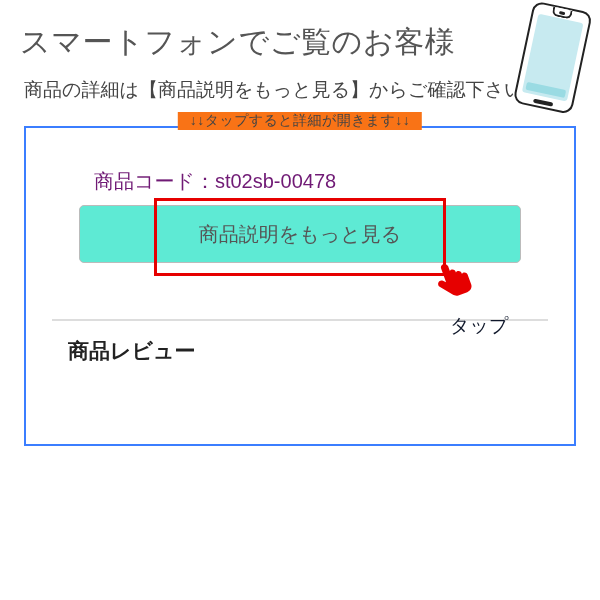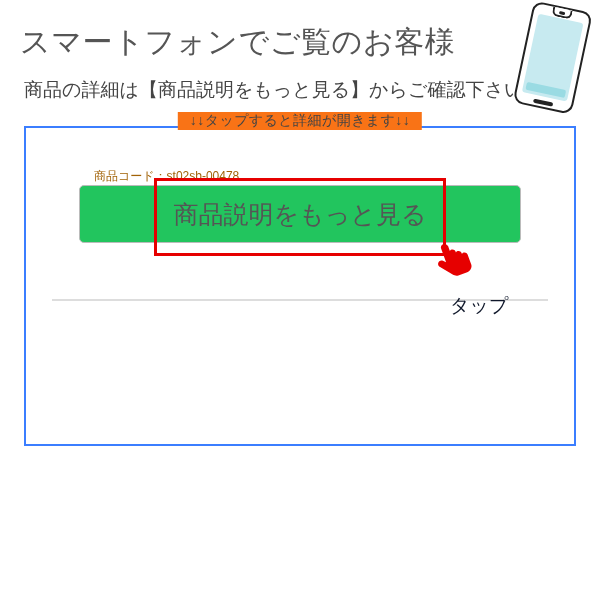--- a/index.html
+++ b/index.html
@@ -93,34 +93,35 @@
     position:absolute;
     top:-16px;left:50%;transform:translateX(-50%);
     background:#f97316;
     padding:0 12px;
     font-size:14px;
     color:#444;
     white-space:nowrap;
     letter-spacing:0.03em;
   }
   .code-line{
-    font-size:12px;
-    color:#a16207;
+    font-size:20px;
+    color:#701a75;
     margin-left:42px;
+    margin-bottom:10px;
   }
   .more-btn-outer{
     margin:0 auto;
     width:440px;
     height:56px;
     border:1px solid #bbb;
     border-radius:5px;
     display:flex;align-items:center;justify-content:center;
-    background:#22c55e;
-    position:relative;
-    font-size:25px;
+    background:#5eead4;
+    position:relative;
+    font-size:20px;
     color:#555;
   }
   .red-rect{
     position:absolute;
     left:102px; top:-7px;
     width:286px;height:72px;
     border:3px solid #e60000;
     pointer-events:none;
   }
 
@@ -188,13 +189,14 @@
 
     <div class="hand">
       <svg viewBox="0 0 64 64" fill="#e60000">
         <path d="M26 6c-2.5 0-4.5 2-4.5 4.5V30l-3.3-3.3c-1.8-1.8-4.7-1.8-6.4 0-1.8 1.8-1.8 4.7 0 6.4l12.4 15.2c1.6 2 4.1 3.7 6.7 3.7h12.6c4.6 0 8.5-3.4 8.5-8V30c0-2.3-1.9-4.2-4.2-4.2-1 0-1.9.3-2.6.9v-1.3c0-2.3-1.9-4.2-4.2-4.2-1 0-2 .4-2.7 1v-1.4c0-2.3-1.9-4.2-4.2-4.2-1 0-2 .4-2.7 1V10.5C30.5 8 28.5 6 26 6z"></path>
       </svg>
     </div>
     <div class="tap-label">タップ</div>
   </div>
 
   <hr class="divider">
+  <div class="review-heading">商品レビュー</div>
 </div>
 
 </body></html>

